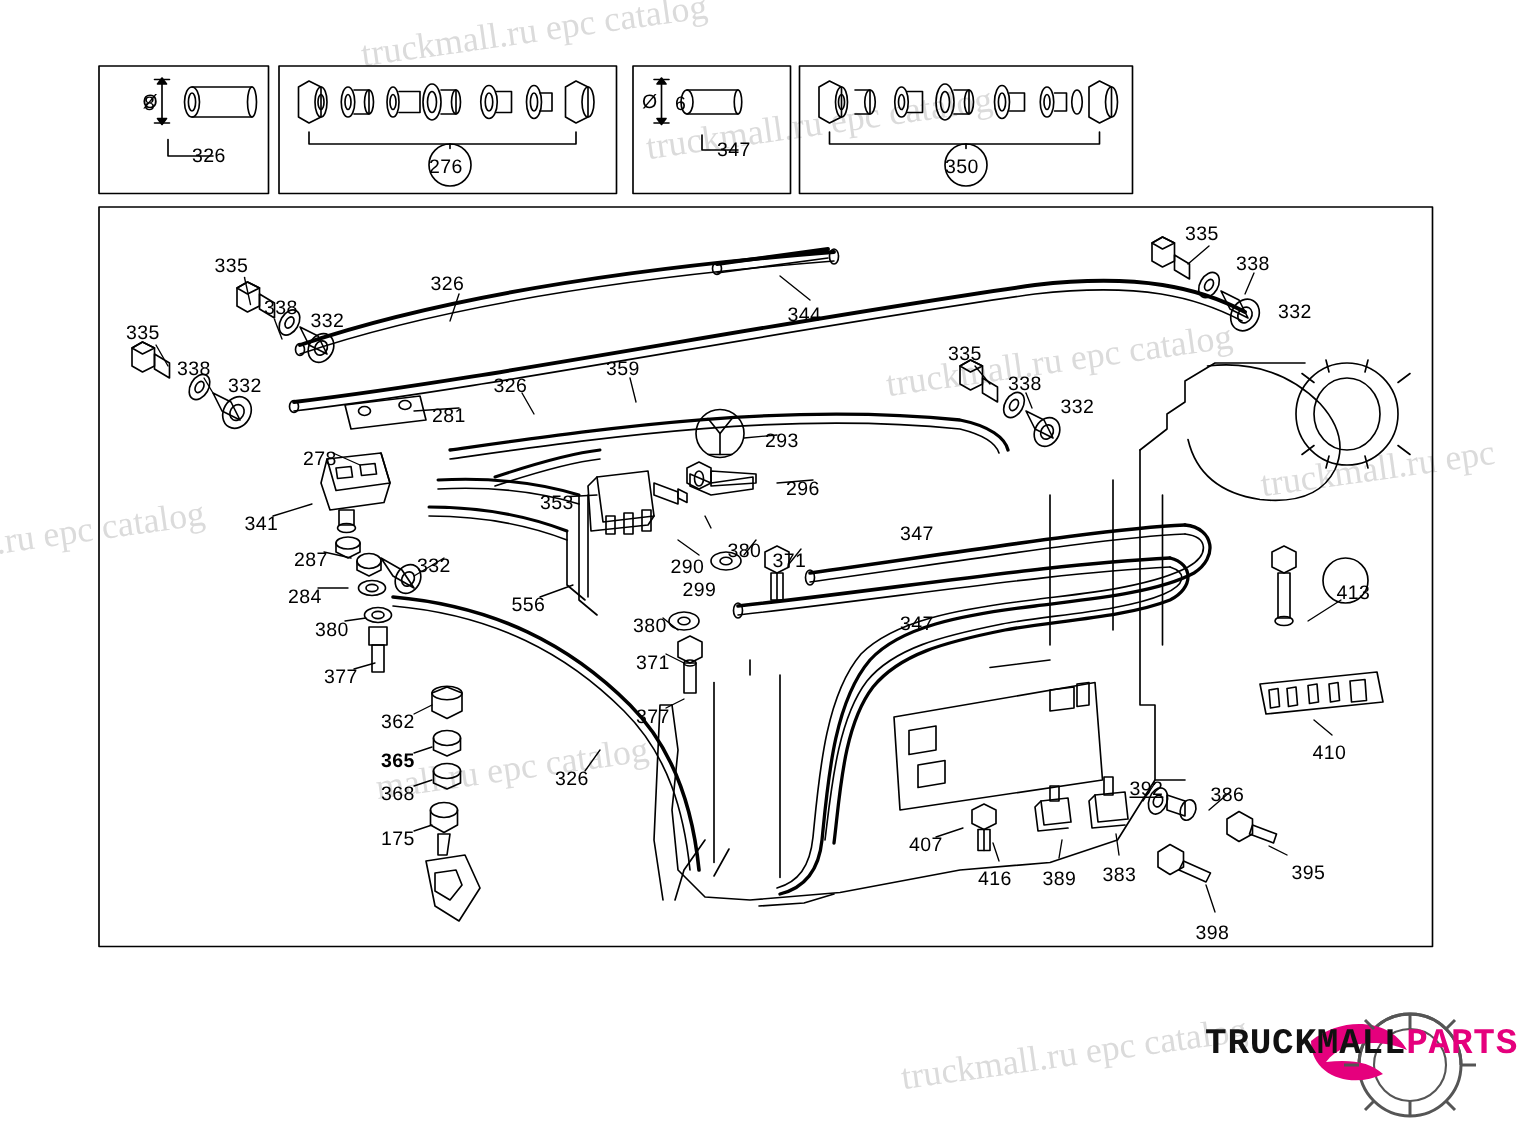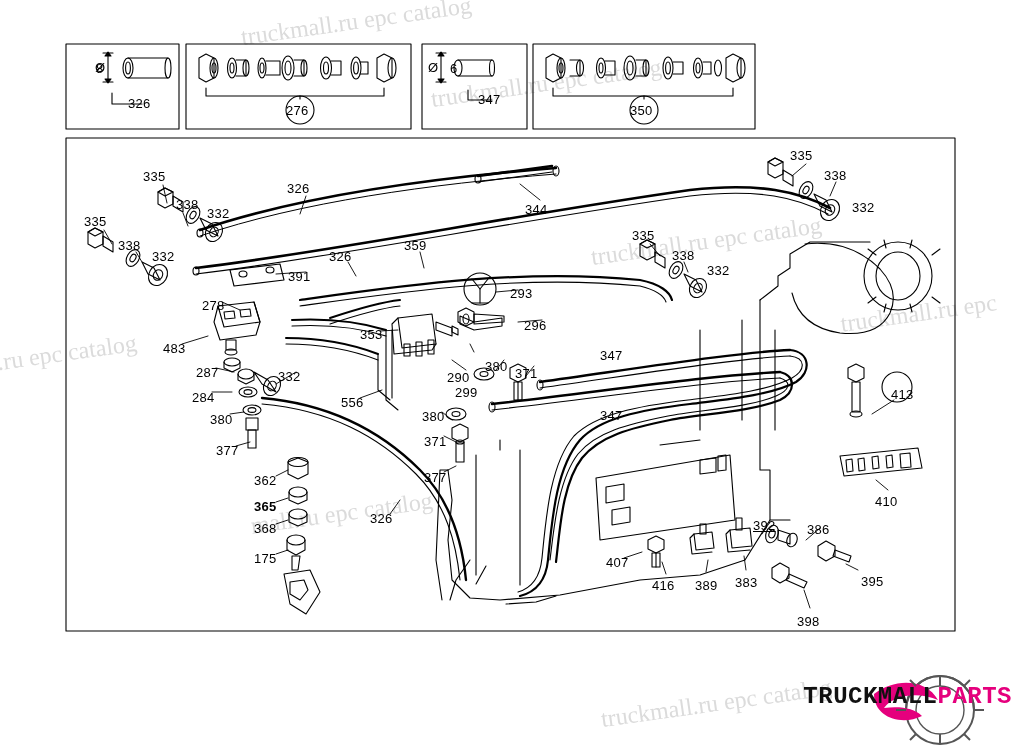--- a/index.html
+++ b/index.html
@@ -438,26 +438,26 @@
       <div class="lbl" style="left: 824px; top: 168px;">338</div>
       <div class="lbl" style="left: 852px; top: 200px;">332</div>
       <div class="lbl" style="left: 84px; top: 214px;">335</div>
       <div class="lbl" style="left: 118px; top: 238px;">338</div>
       <div class="lbl" style="left: 152px; top: 249px;">332</div>
       <div class="lbl" style="left: 329px; top: 249px;">326</div>
       <div class="lbl" style="left: 404px; top: 238px;">359</div>
       <div class="lbl" style="left: 632px; top: 228px;">335</div>
       <div class="lbl" style="left: 672px; top: 248px;">338</div>
       <div class="lbl" style="left: 707px; top: 263px;">332</div>
-      <div class="lbl" style="left: 288px; top: 269px;">391</div>
+      <div class="lbl" style="left: 288px; top: 269px;">281</div>
       <div class="lbl" style="left: 510px; top: 286px;">293</div>
       <div class="lbl" style="left: 202px; top: 298px;">278</div>
       <div class="lbl" style="left: 360px; top: 327px;">353</div>
       <div class="lbl" style="left: 524px; top: 318px;">296</div>
-      <div class="lbl" style="left: 163px; top: 341px;">483</div>
+      <div class="lbl" style="left: 163px; top: 341px;">341</div>
       <div class="lbl" style="left: 455px; top: 352px; margin-top: 33px;">299</div>
       <div class="lbl" style="left: 485px; top: 359px;">380</div>
       <div class="lbl" style="left: 515px; top: 366px;">371</div>
       <div class="lbl" style="left: 600px; top: 348px;">347</div>
       <div class="lbl" style="left: 196px; top: 365px;">287</div>
       <div class="lbl" style="left: 278px; top: 369px;">332</div>
       <div class="lbl" style="left: 447px; top: 370px;">290</div>
       <div class="lbl" style="left: 192px; top: 390px;">284</div>
       <div class="lbl" style="left: 210px; top: 412px;">380</div>
       <div class="lbl" style="left: 341px; top: 395px;">556</div>

